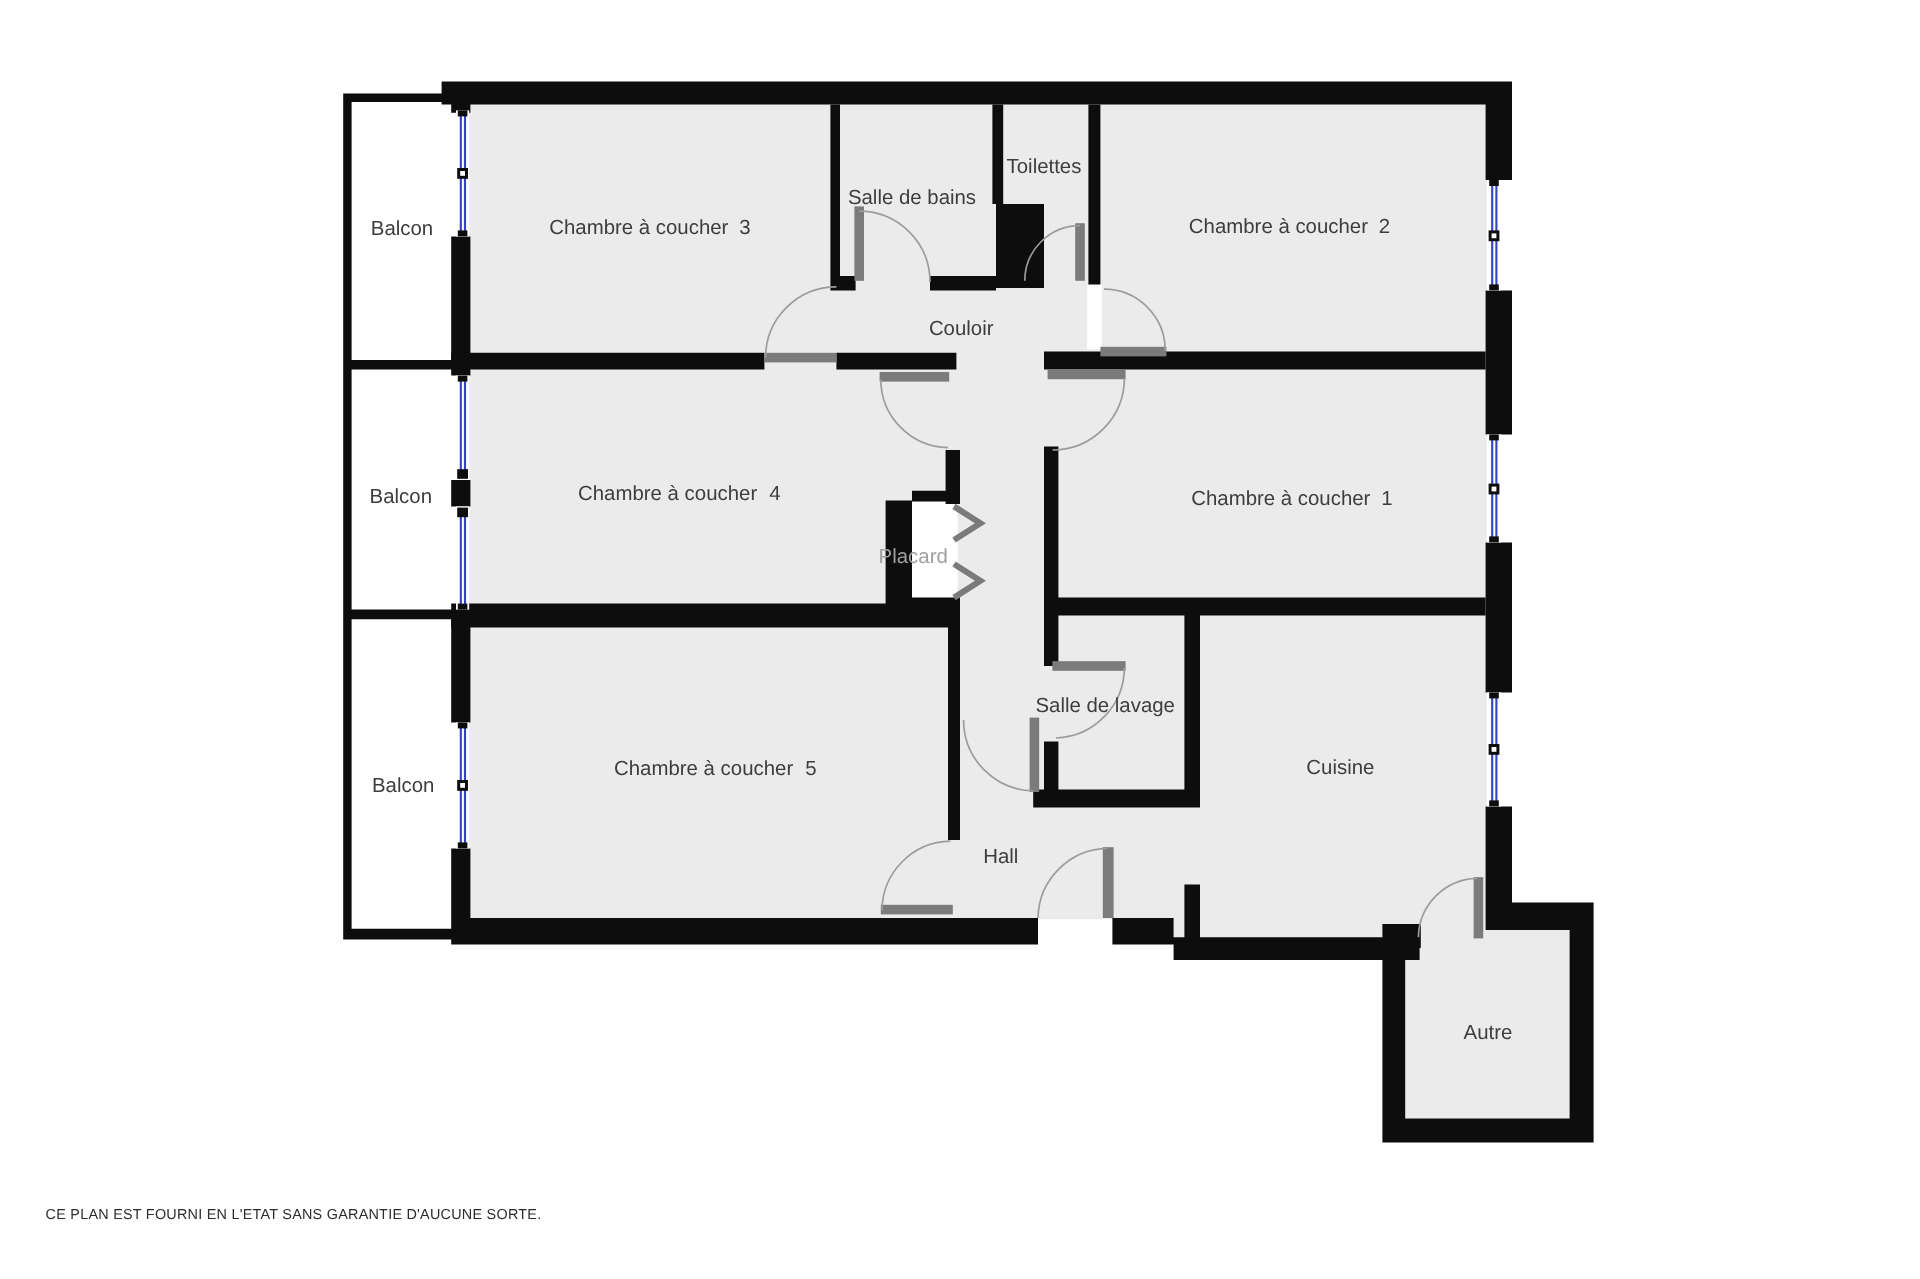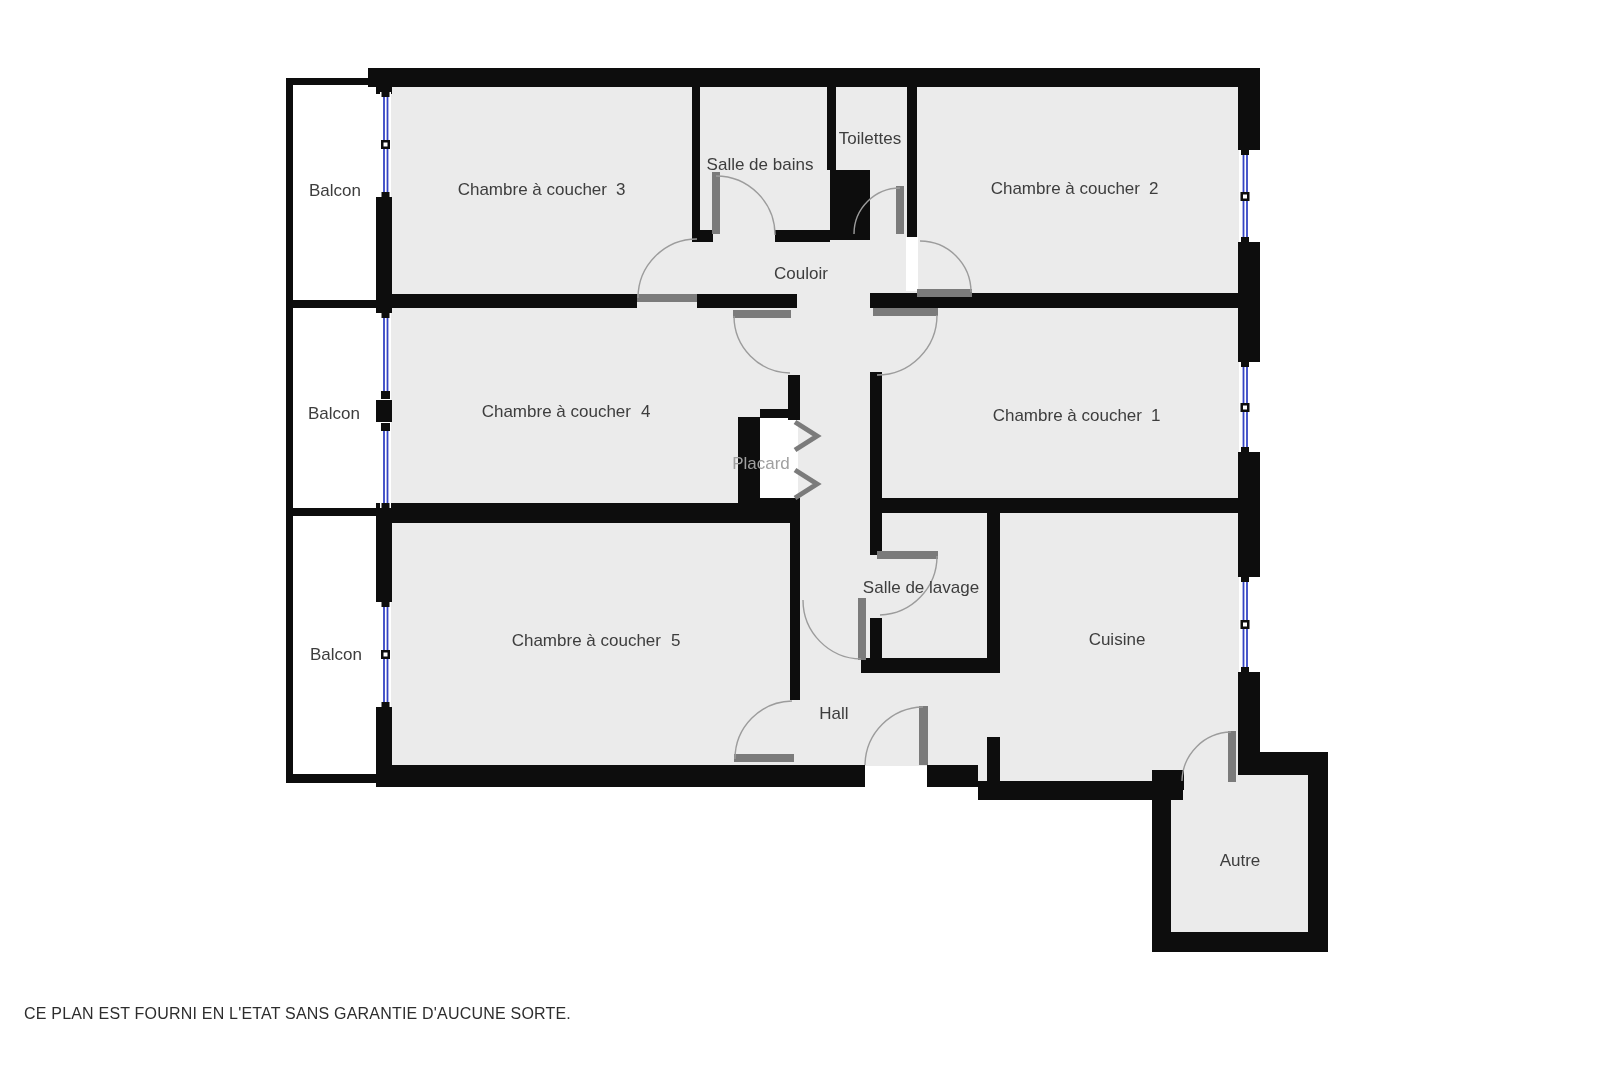--- a/index.html
+++ b/index.html
@@ -9,21 +9,21 @@
   .floor{fill:var(--floor,#ebebeb);}
   .white{fill:var(--balcony-floor,#ffffff);}
   .leaf{fill:var(--door-leaf,#7b7b7b);}
   .arc{fill:none;stroke:var(--door-arc,#9c9c9c);stroke-width:1.4;}
   .glass{stroke:var(--window-glass,#3544c4);stroke-width:1.8;}
   .chev{fill:none;stroke:var(--door-leaf,#7b7b7b);stroke-width:5;}
   text.lbl{fill:var(--label-text,#3d3d3d);font-size:17px;font-family:"Liberation Sans",sans-serif;}
   text.lbl.muted{fill:var(--muted-label,#a0a0a0);}
   .mid{text-anchor:middle;}
   .end{text-anchor:end;}
-  #disclaimer{position:absolute;left:24px;top:1005px;font-size:16px;letter-spacing:.2px;color:#2d2d2d;}
+  #disclaimer{position:absolute;left:38px;top:1005px;font-size:12px;letter-spacing:.2px;color:#2d2d2d;}
 </style>
 </head>
 <body>
 
 <svg id="plan-svg" width="1600" height="1066" viewBox="0 0 1600 1066" xmlns="http://www.w3.org/2000/svg">
 
   <g>
     <rect class="floor" x="382" y="74" width="864" height="692"></rect>
     <rect class="floor" x="978" y="513" width="260" height="270"></rect>
     <rect class="floor" x="1171" y="772" width="137" height="160"></rect>

